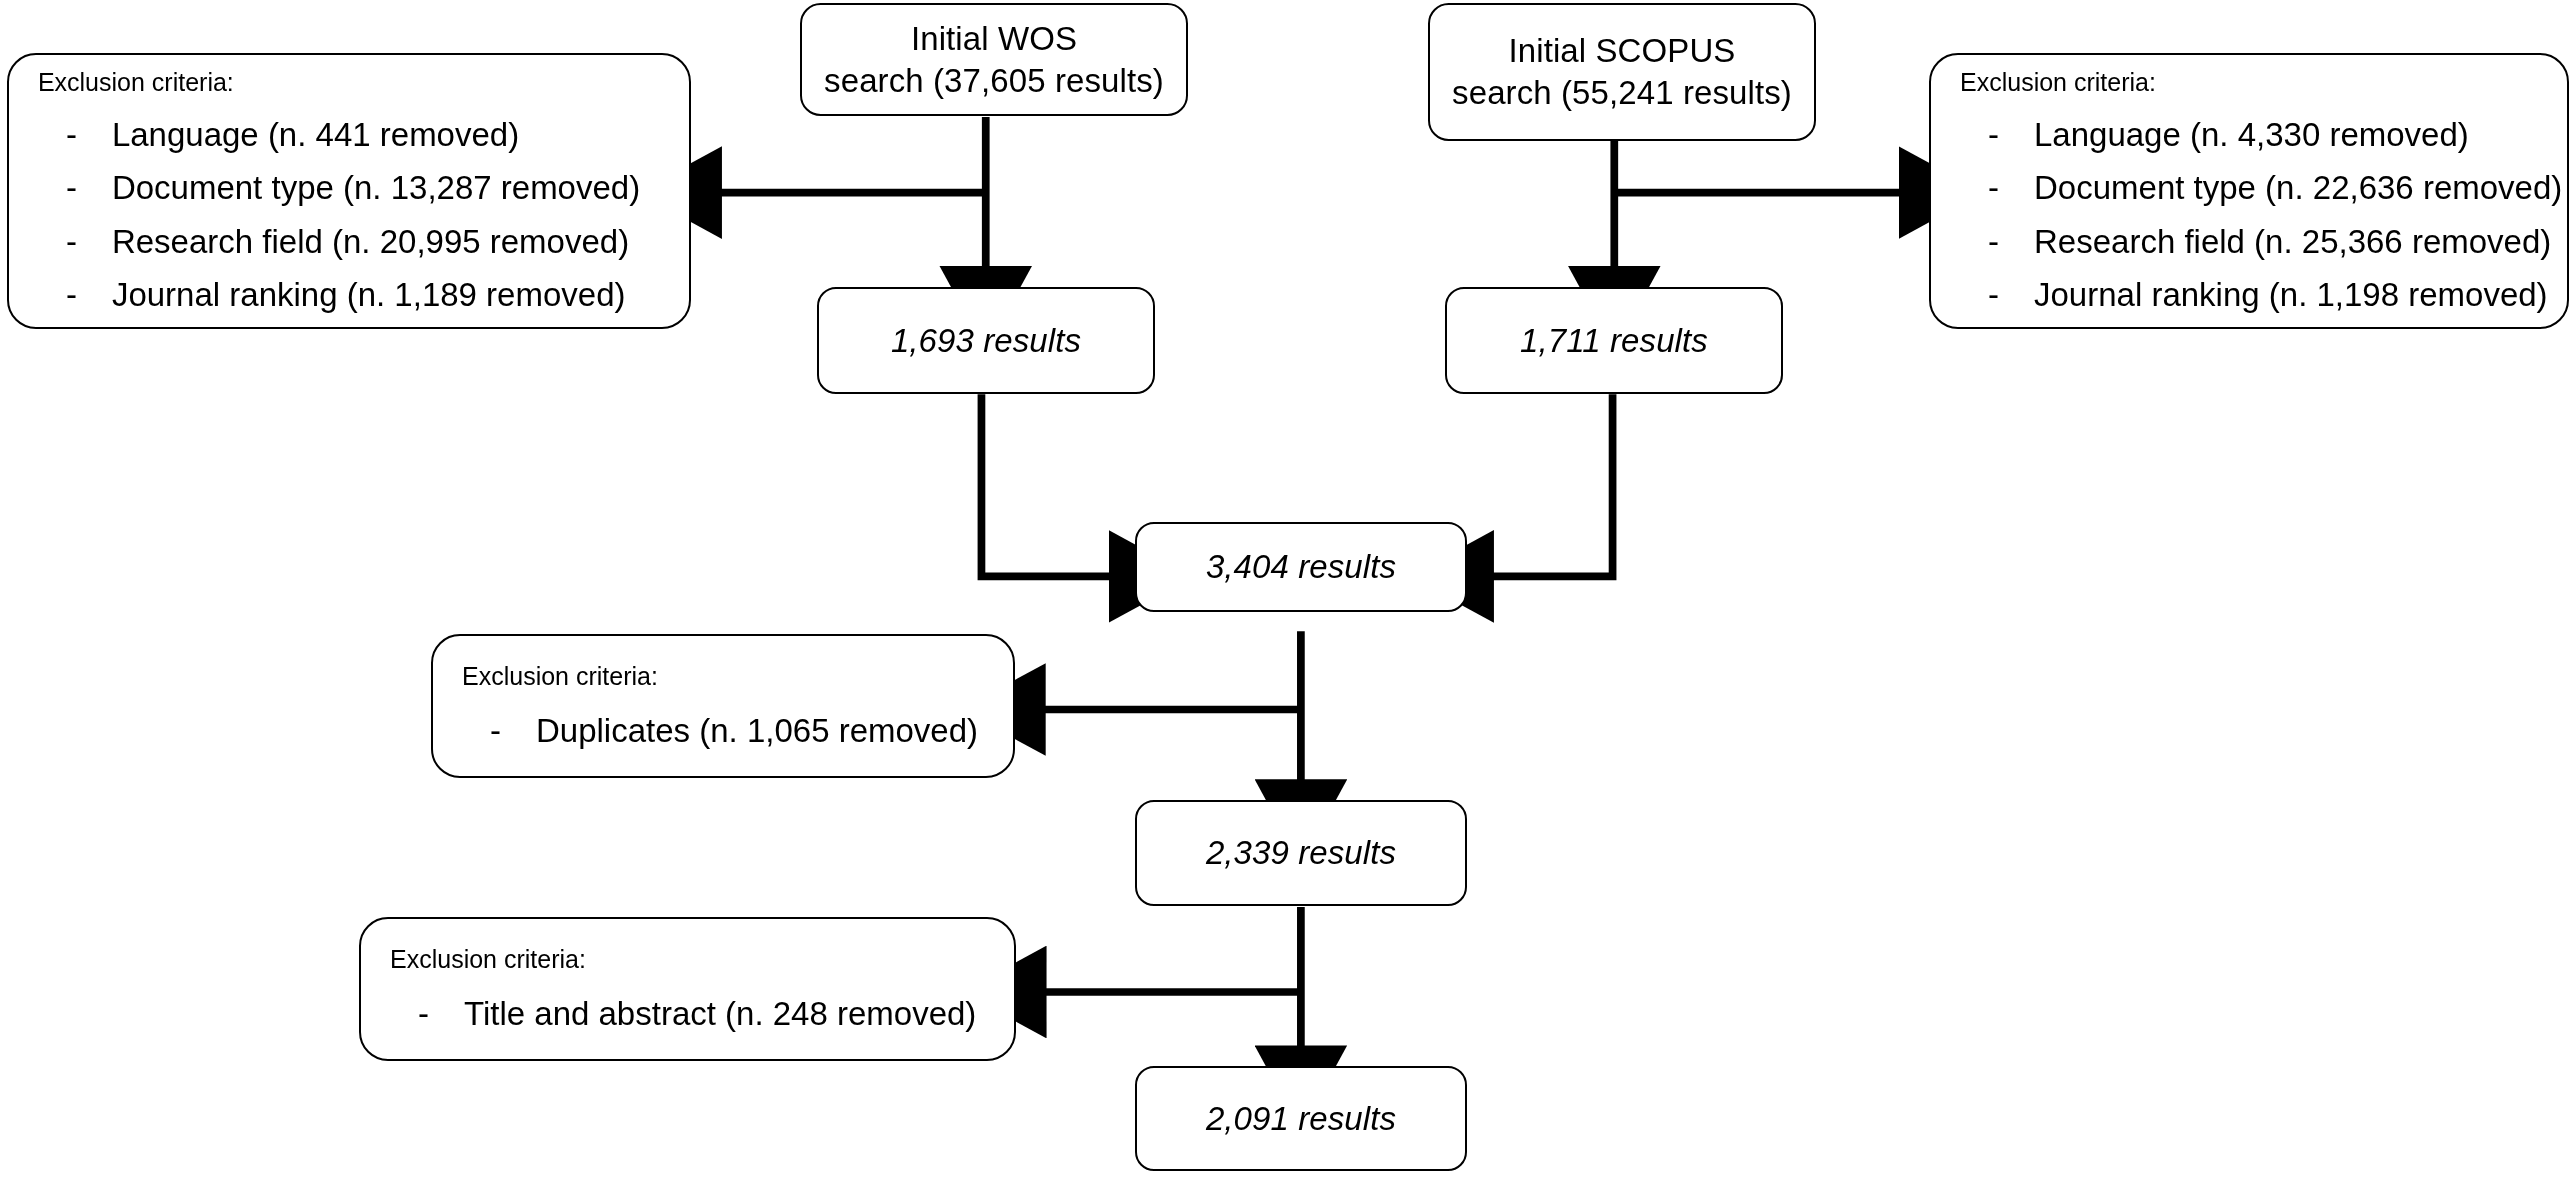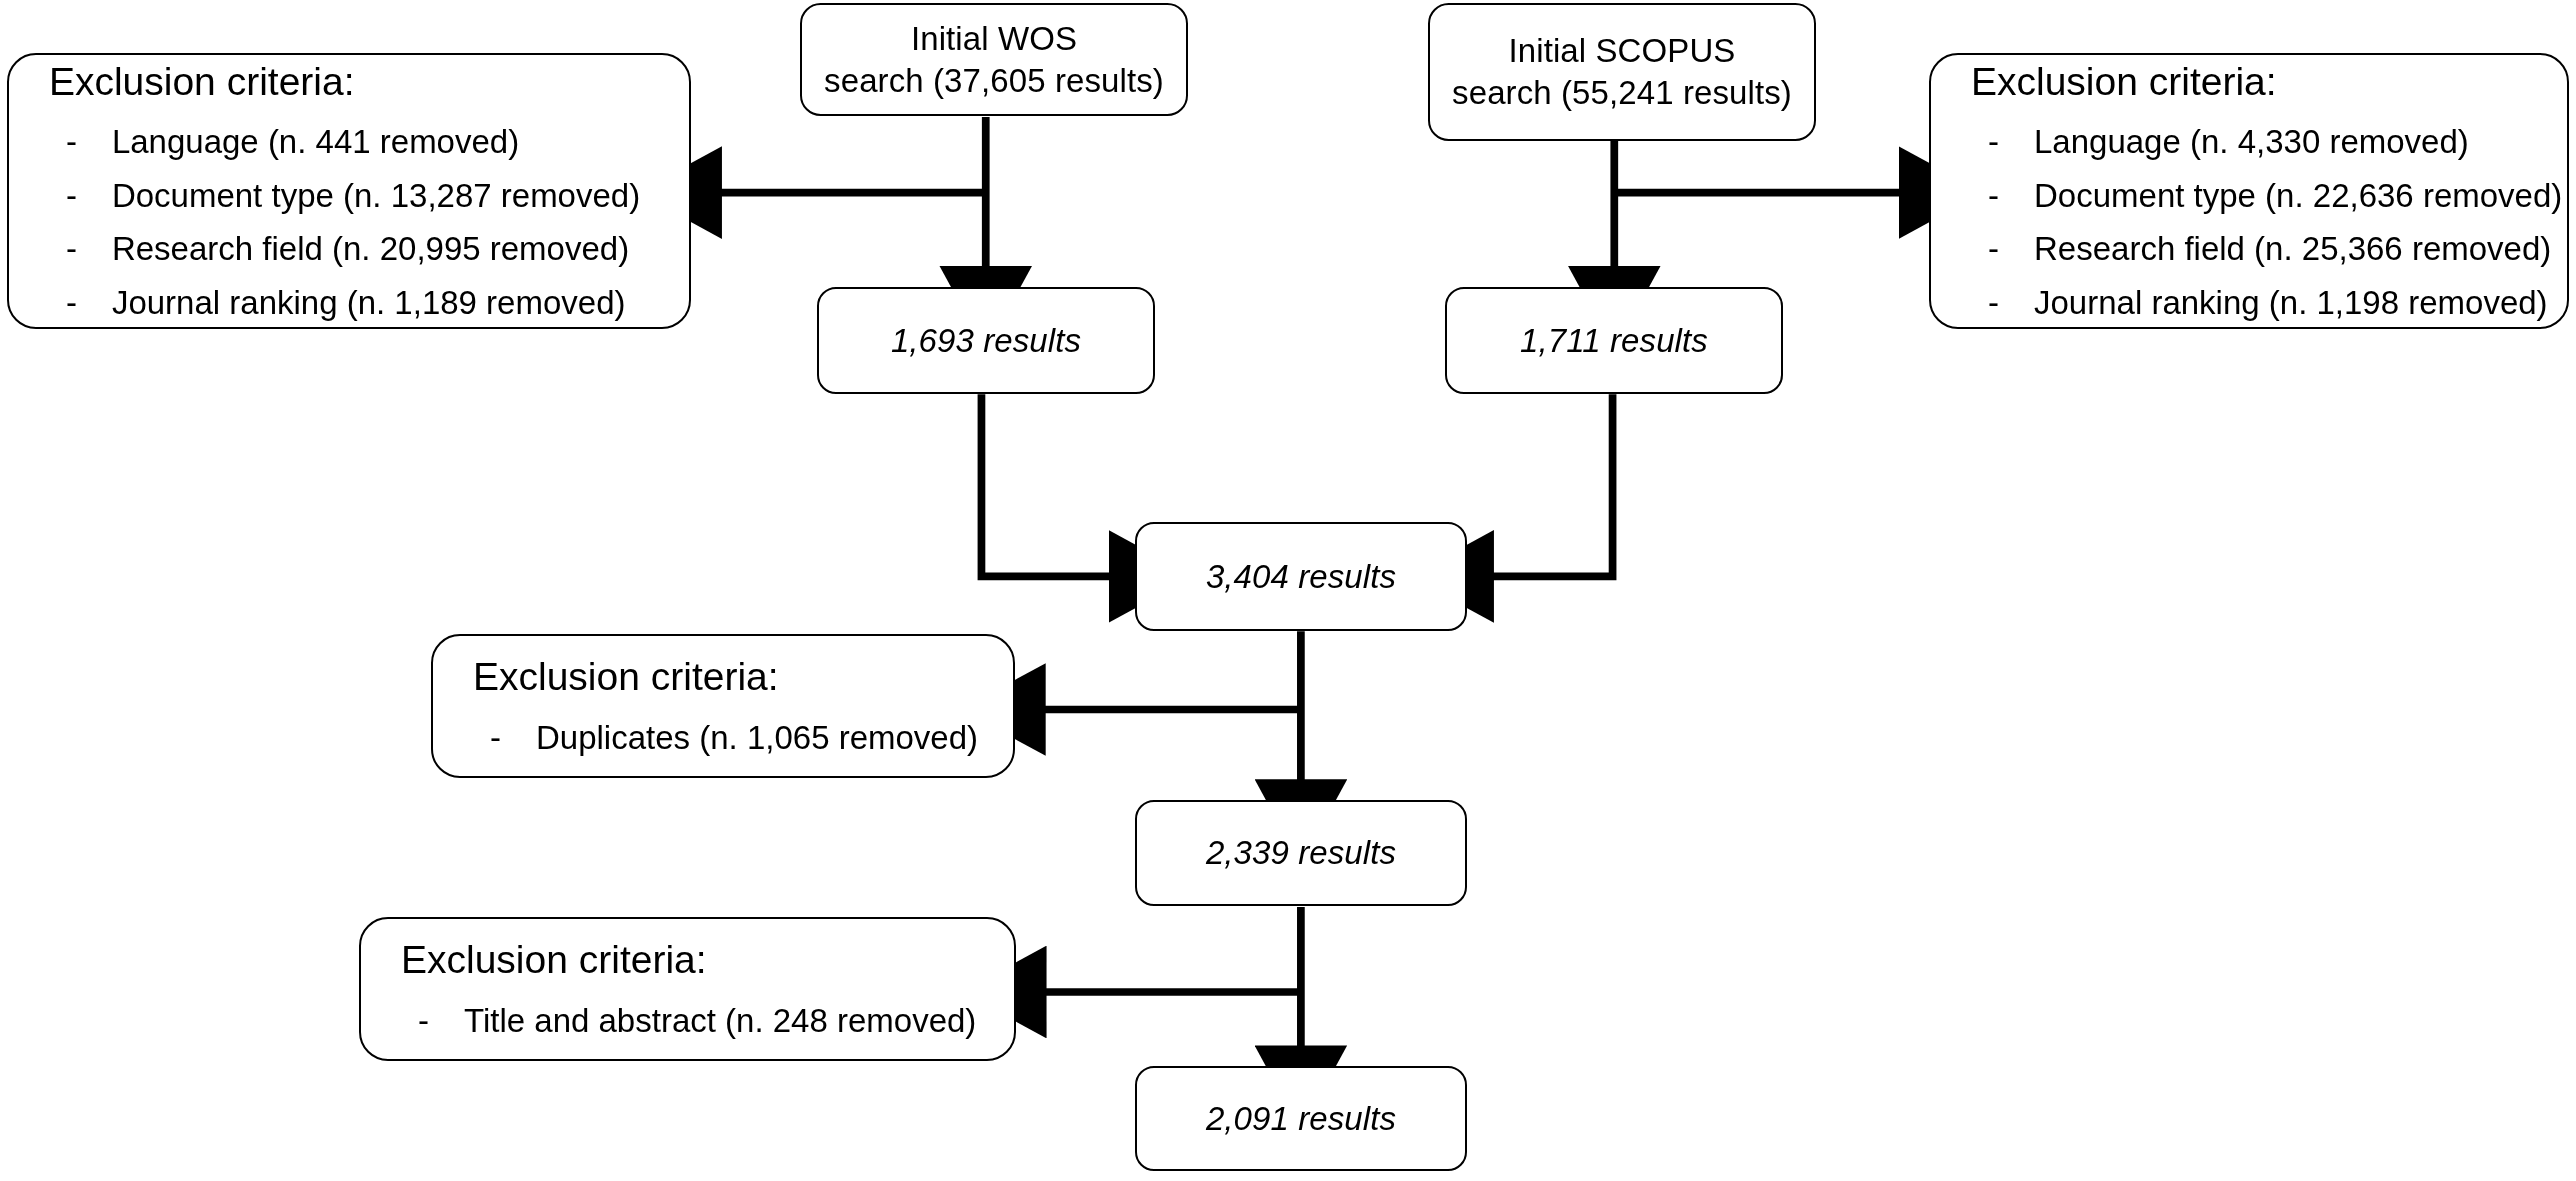--- a/index.html
+++ b/index.html
@@ -50,22 +50,22 @@
     text-align: left;
     border-radius: 29px;
     padding: 0;
   }
   .result-label,
   .source-label {
     font-size: 33px;
     letter-spacing: 0.1px;
   }
   .crit-title {
-    font-size: 39px;
-    padding-left: 40px;
+    font-size: 25px;
+    padding-left: 29px;
   }
   .crit-list {
     list-style: none;
     margin: 0;
     padding: 0;
     width: 100%;
   }
   .crit-item {
     display: flex;
     align-items: baseline;
@@ -81,21 +81,21 @@
     white-space: nowrap;
   }
 
   
   #node-wos        { left: 800px;  top: 3.4px;    width: 388px;  height: 113px; }
   #node-scopus     { left: 1428px; top: 3.4px;    width: 388px;  height: 138px; }
   #node-excl-wos   { left: 6.9px;    top: 53px;   width: 684px;  height: 276px; }
   #node-excl-scop  { left: 1929px; top: 53px;   width: 640px;  height: 276px; }
   #node-r1693      { left: 817px;  top: 287px;  width: 338px;  height: 107px; }
   #node-r1711      { left: 1445px; top: 287px;  width: 338px;  height: 107px; }
-  #node-r3404      { left: 1135px; top: 522px;  width: 332px;  height: 109px; }
+  #node-r3404      { left: 1135px; top: 522px;  width: 332px;  height: 90px; }
   #node-excl-dup   { left: 431px;  top: 634px;  width: 584px;  height: 144px; }
   #node-r2339      { left: 1135px; top: 800px;  width: 332px;  height: 106px; }
   #node-excl-title { left: 359px;  top: 917px; width: 657px;  height: 144px; }
   #node-r2091      { left: 1135px; top: 1066px; width: 332px;  height: 105px; }
 
   #node-excl-wos .crit-title,
   #node-excl-scop .crit-title { margin-bottom: 19px; }
   #node-excl-wos .crit-item,
   #node-excl-scop .crit-item { margin-bottom: 15.5px; }
   #node-excl-wos .crit-item:last-child,

